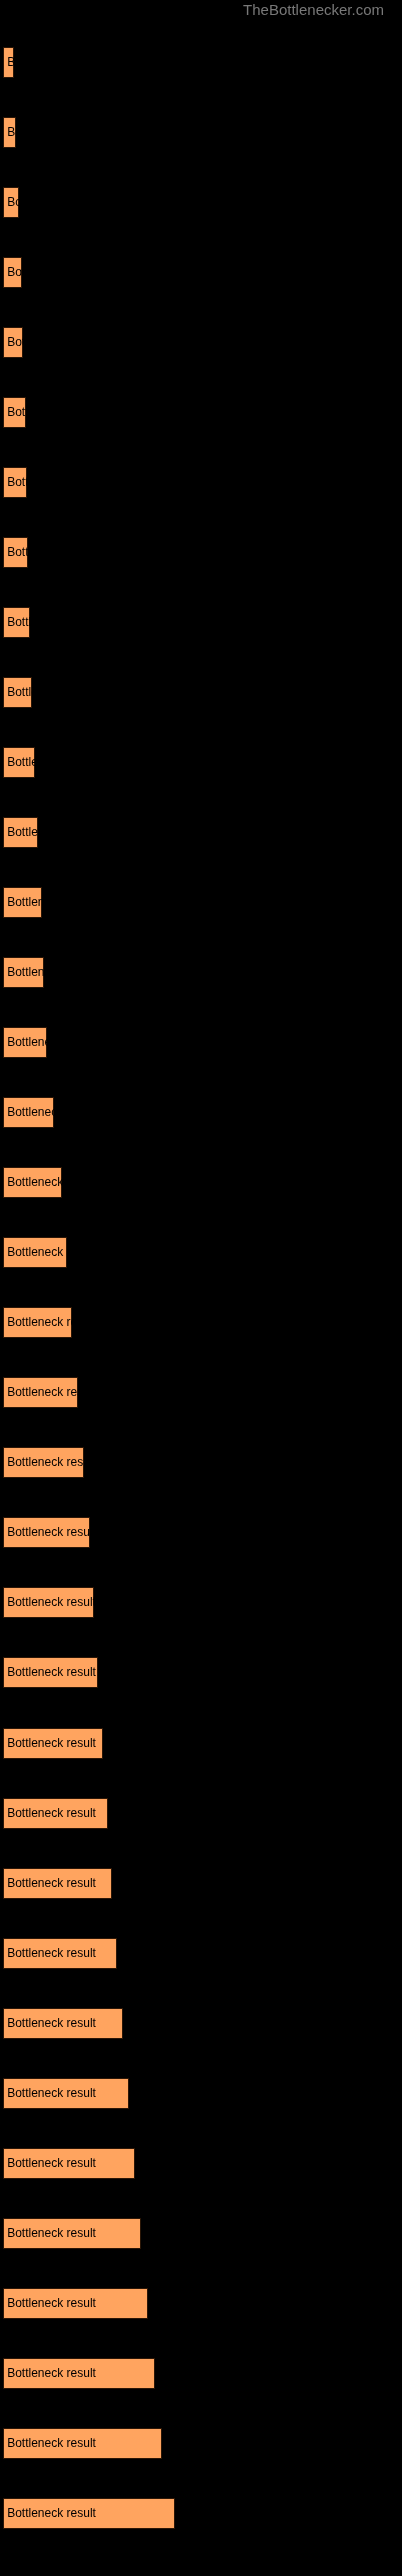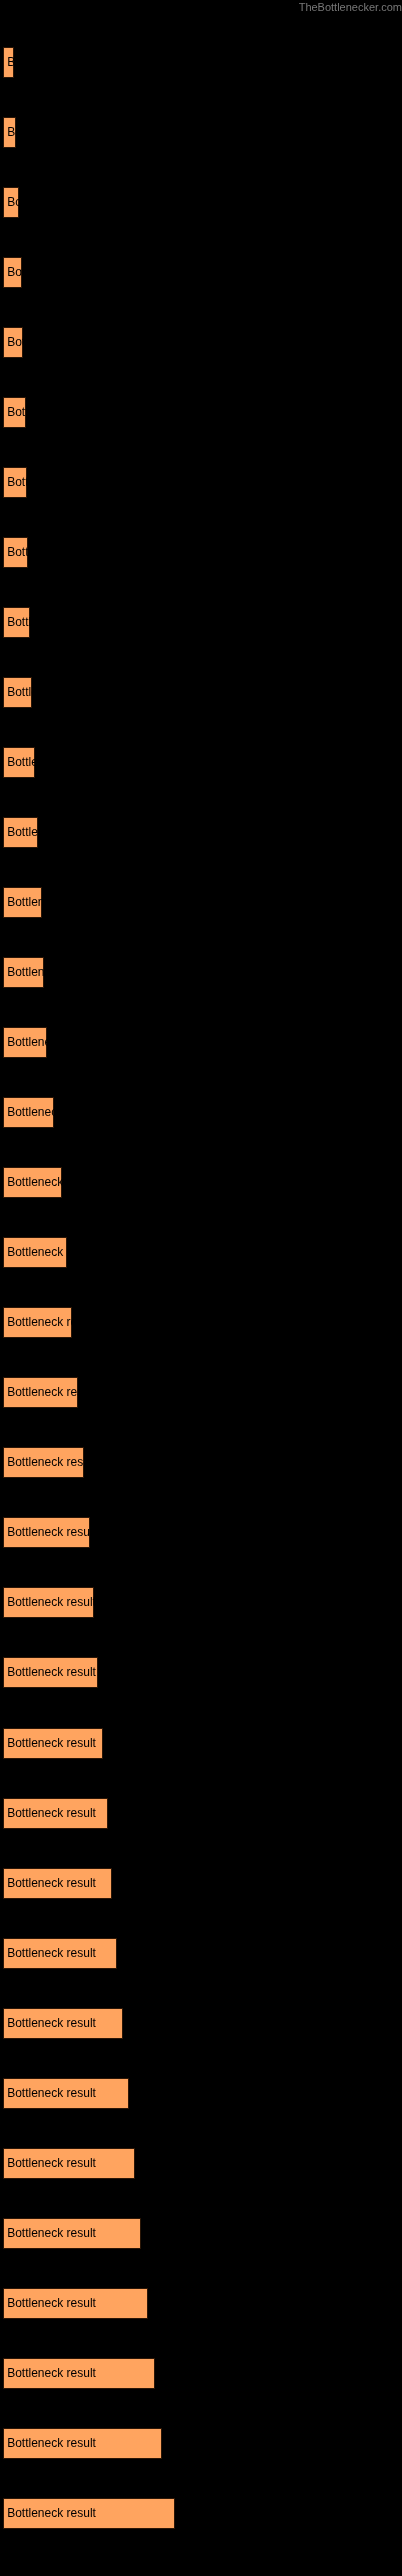--- a/index.html
+++ b/index.html
@@ -16,25 +16,25 @@
   }
   #chart-root {
     position: absolute;
     left: 0; top: 0;
     width: 403px;
     height: 2576px;
     background: #000000;
   }
   .watermark {
     position: absolute;
-    right: 1px;
+    right: 19px;
     top: 0.8px;
     color: #787878;
     font-family: "Liberation Sans", sans-serif;
-    font-size: 11px;
+    font-size: 15px;
     letter-spacing: 0px;
     white-space: nowrap;
     user-select: none;
   }
   .plot-area {
     position: absolute;
     left: 0;
     top: 0;
     width: 403px;
     height: 2576px;

